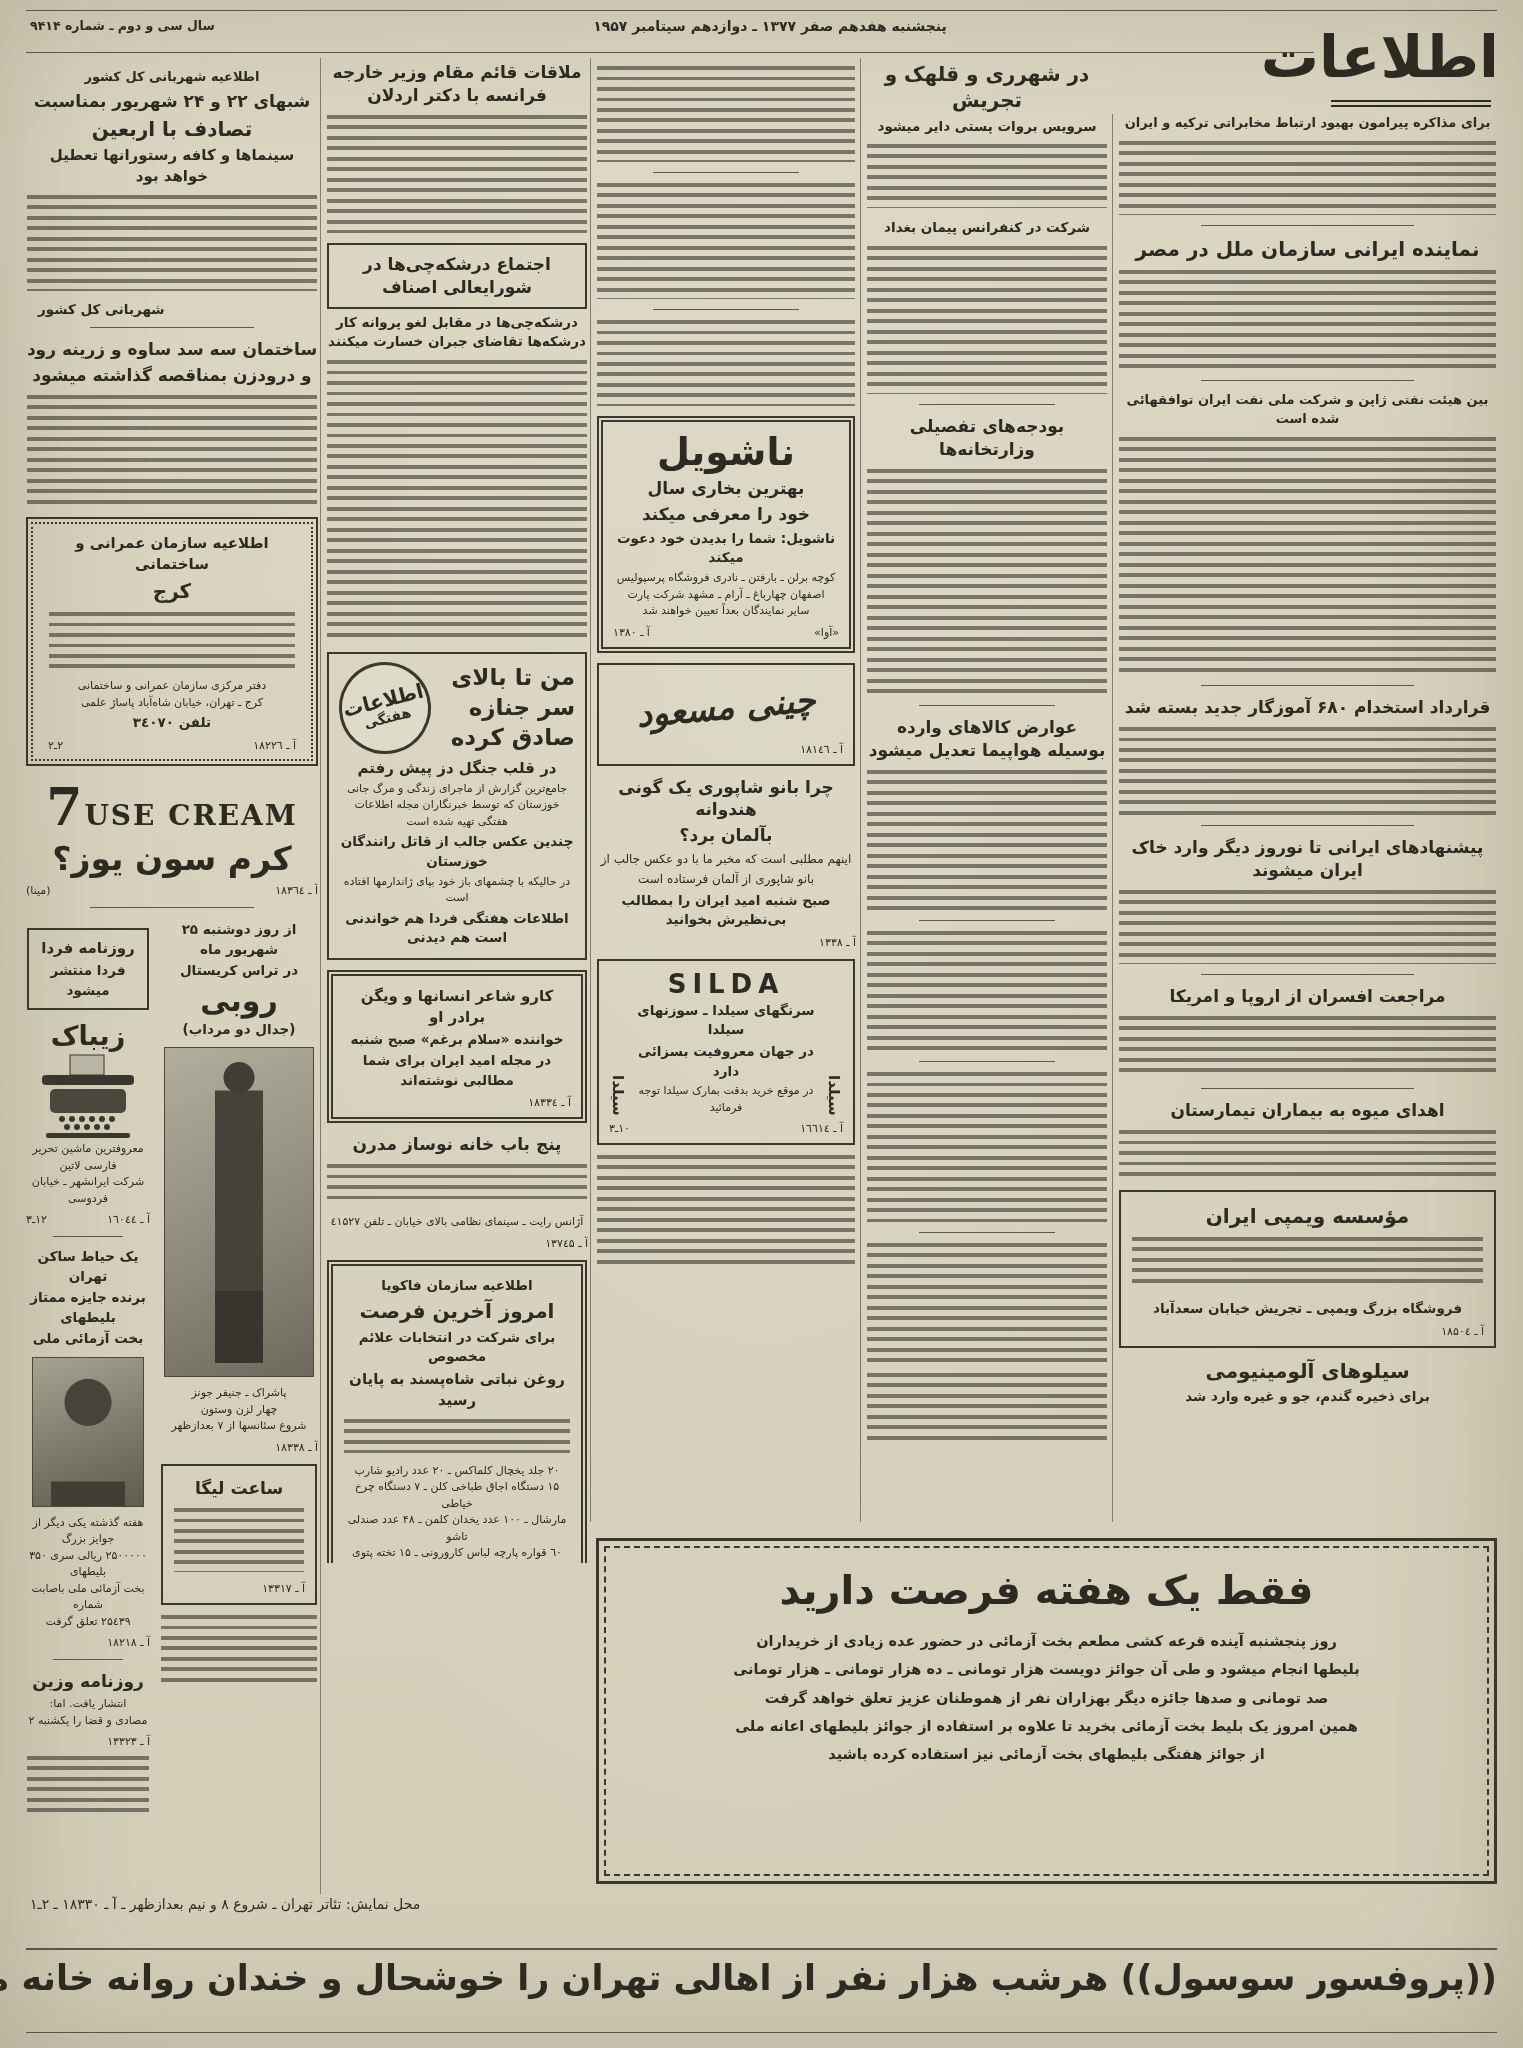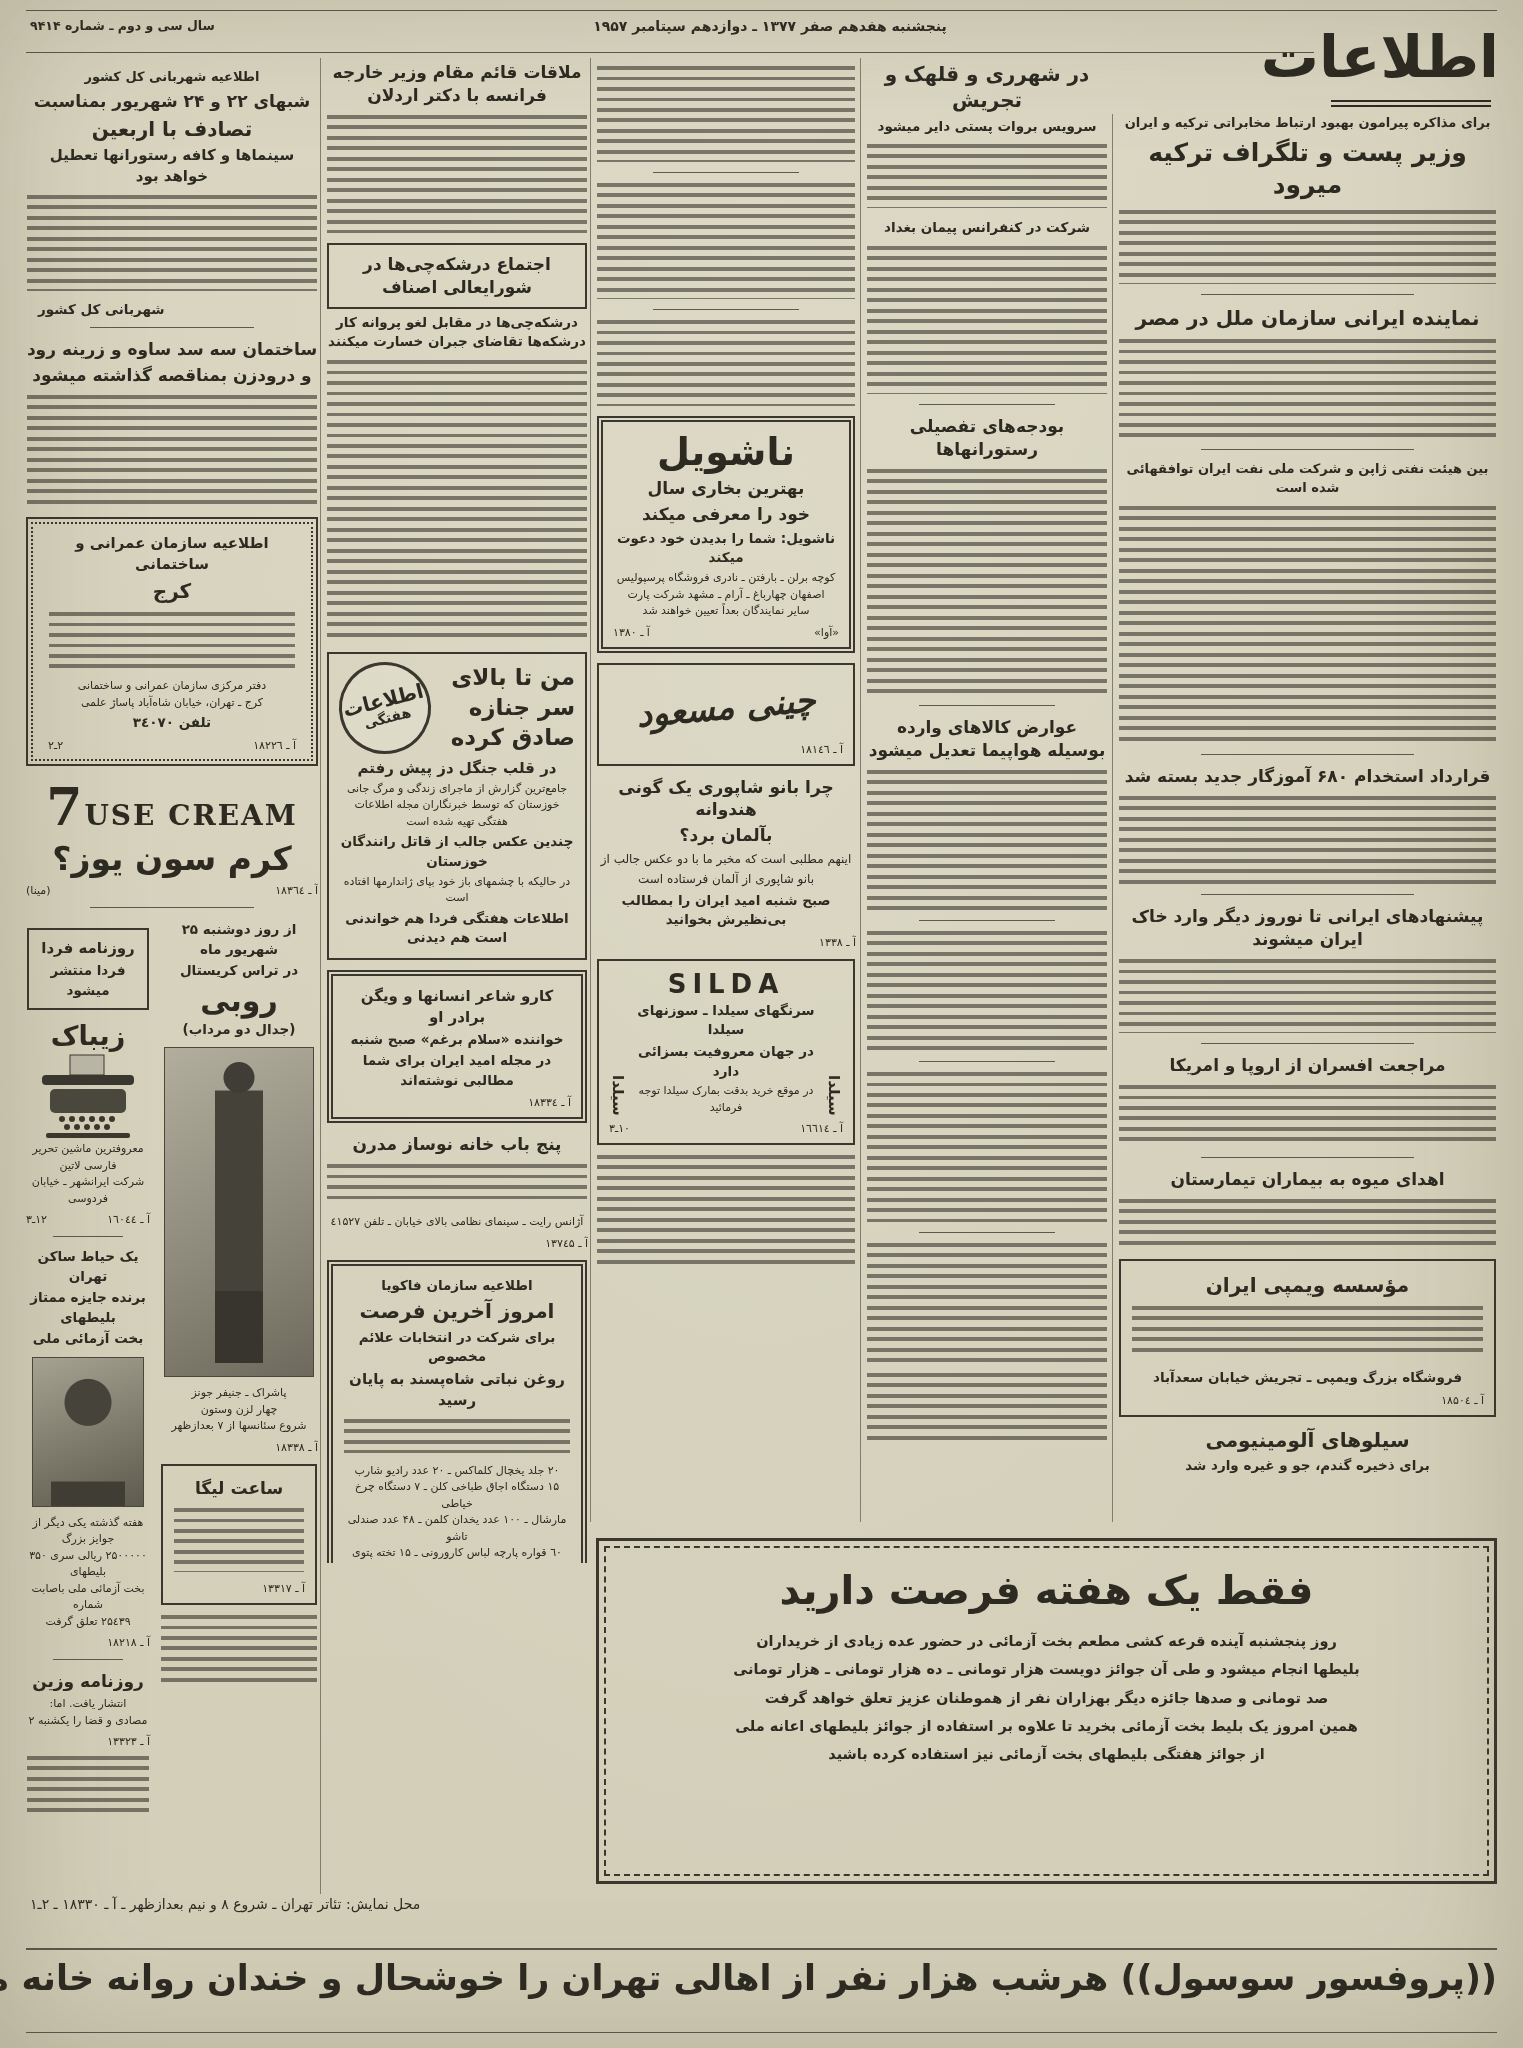--- a/index.html
+++ b/index.html
@@ -120,21 +120,20 @@
   <div id="masthead">اطلاعات</div>
   <div id="masthead-rule"></div>
 
   <div class="rule-v" style="left:1112px;top:114px;height:1408px;"></div>
   <div class="rule-v" style="left:860px;top:58px;height:1464px;"></div>
   <div class="rule-v" style="left:590px;top:58px;height:1464px;"></div>
   <div class="rule-v" style="left:320px;top:58px;height:1836px;"></div>
 
   <div id="col1" class="col">
     <div class="k">برای مذاکره پیرامون بهبود ارتباط مخابراتی ترکیه و ایران</div>
-    <div class="h-xl">وزیر پست و تلگراف ترکیه میرود</div>
     <div class="sim" style="height:74px;"></div>
     <hr class="sep">
 
     <div class="h-lg">نماینده ایرانی سازمان ملل در مصر</div>
     <div class="sim" style="height:100px;"></div>
     <hr class="sep">
 
     <div class="k">بین هیئت نفتی ژاپن و شرکت ملی نفت ایران توافقهائی شده است</div>
     <div class="sim" style="height:238px;"></div>
     <hr class="sep">
@@ -172,21 +171,21 @@
 
   <div id="col2" class="col">
     <div class="h-lg">در شهرری و قلهک و تجریش</div>
     <div class="sub">سرویس بروات پستی دایر میشود</div>
     <div class="sim" style="height:64px;"></div>
 
     <div class="sub">شرکت در کنفرانس پیمان بغداد</div>
     <div class="sim" style="height:148px;"></div>
     <hr class="sep">
 
-    <div class="h-md">بودجه‌های تفصیلی رستورانها‌ها</div>
+    <div class="h-md">بودجه‌های تفصیلی وزارتخانه‌ها</div>
     <div class="sim" style="height:226px;"></div>
     <hr class="sep">
 
     <div class="h-md">عوارض کالاهای وارده بوسیله هواپیما تعدیل میشود</div>
     <div class="sim" style="height:140px;"></div>
     <hr class="sep">
 
     <div class="sim" style="height:120px;"></div>
     <hr class="sep">
     <div class="sim" style="height:150px;"></div>

